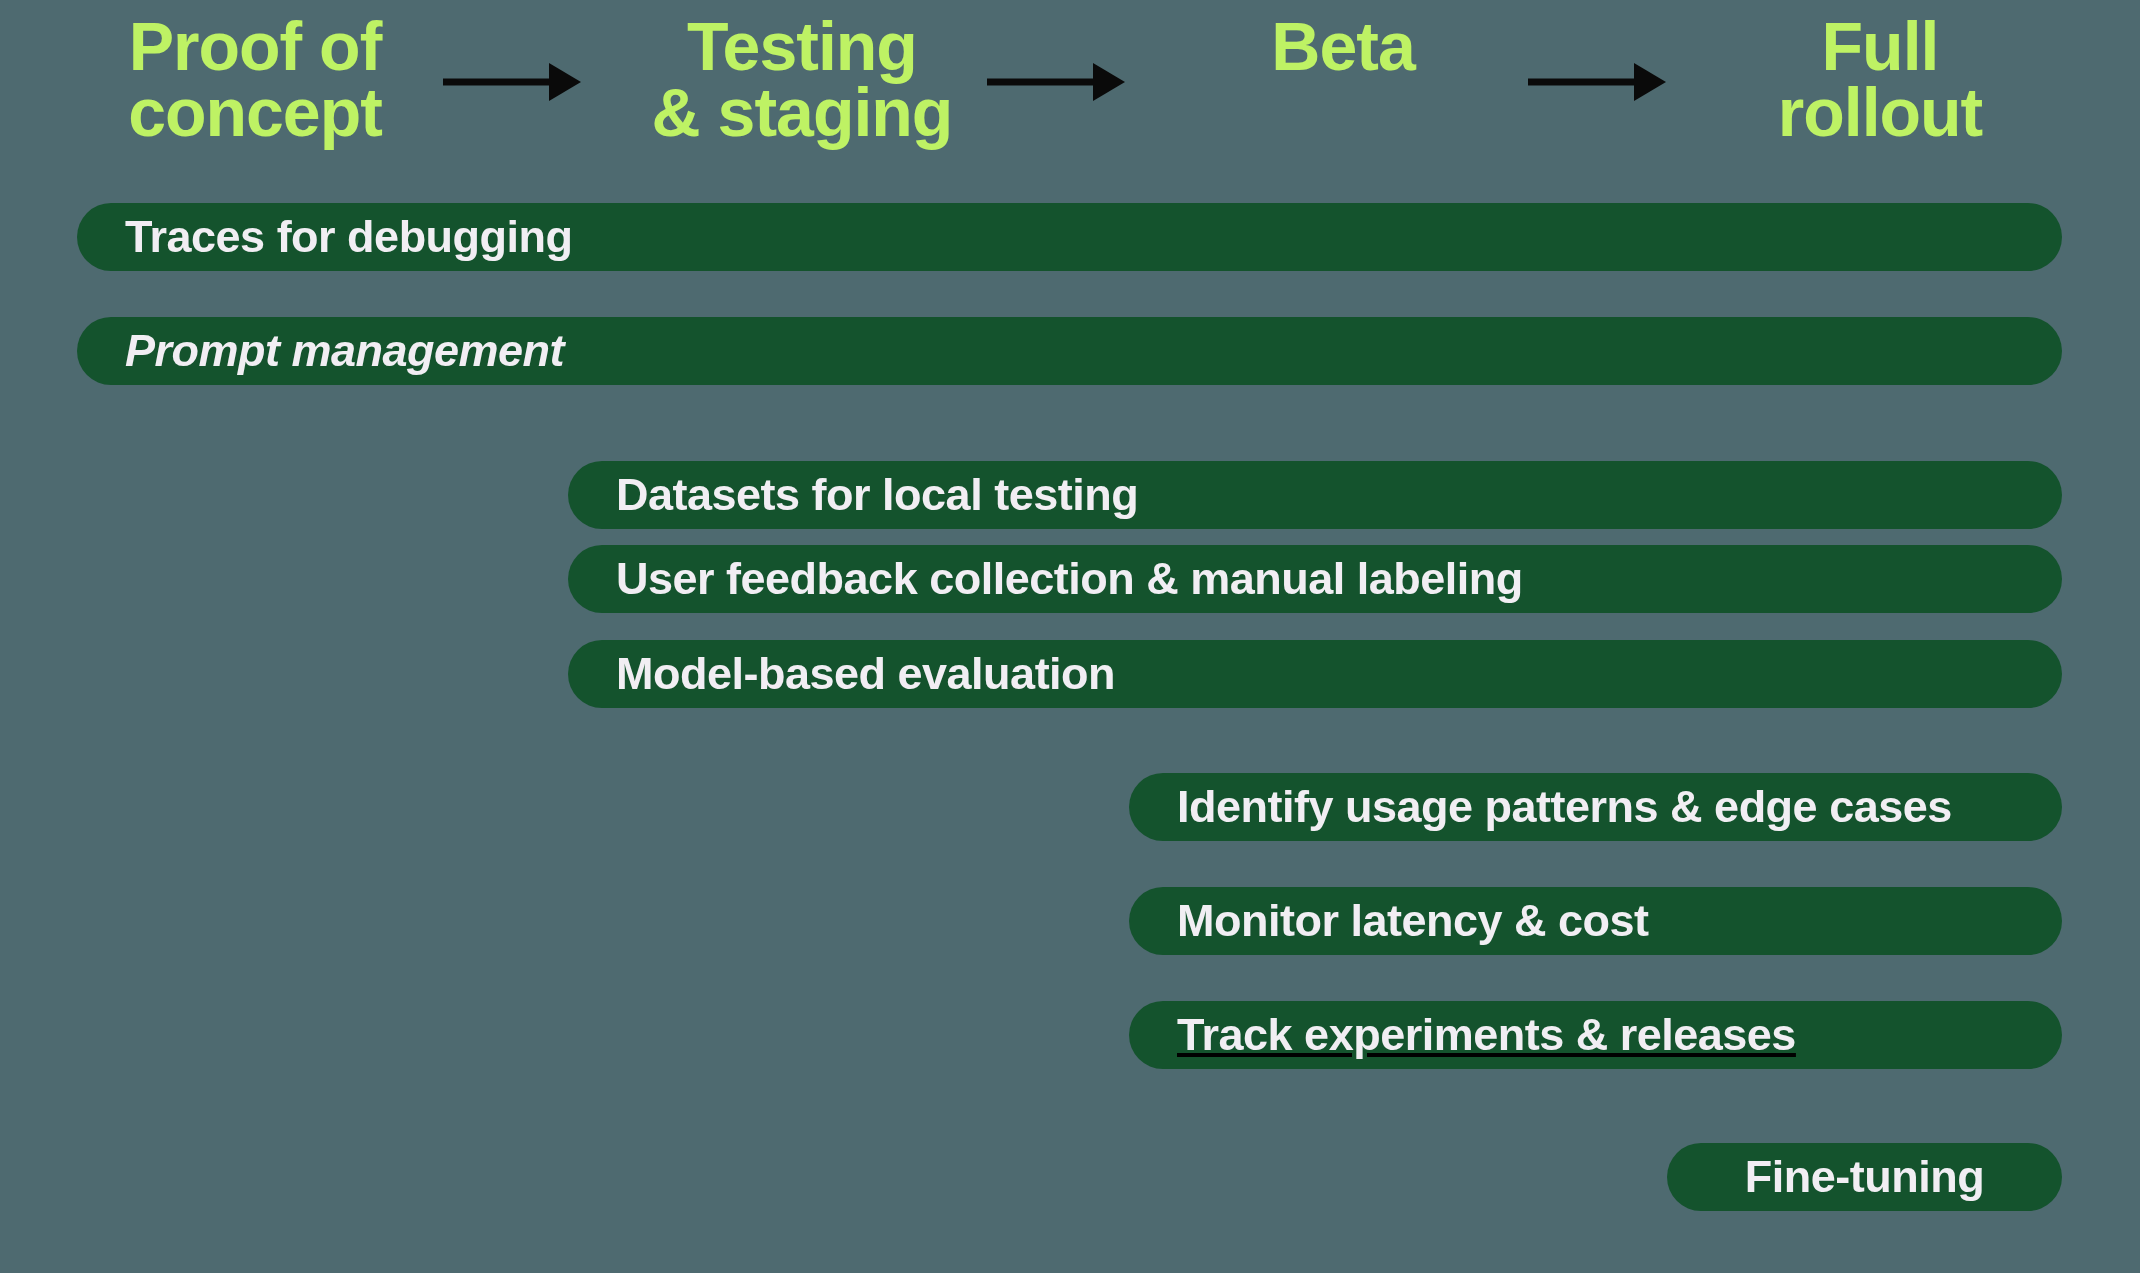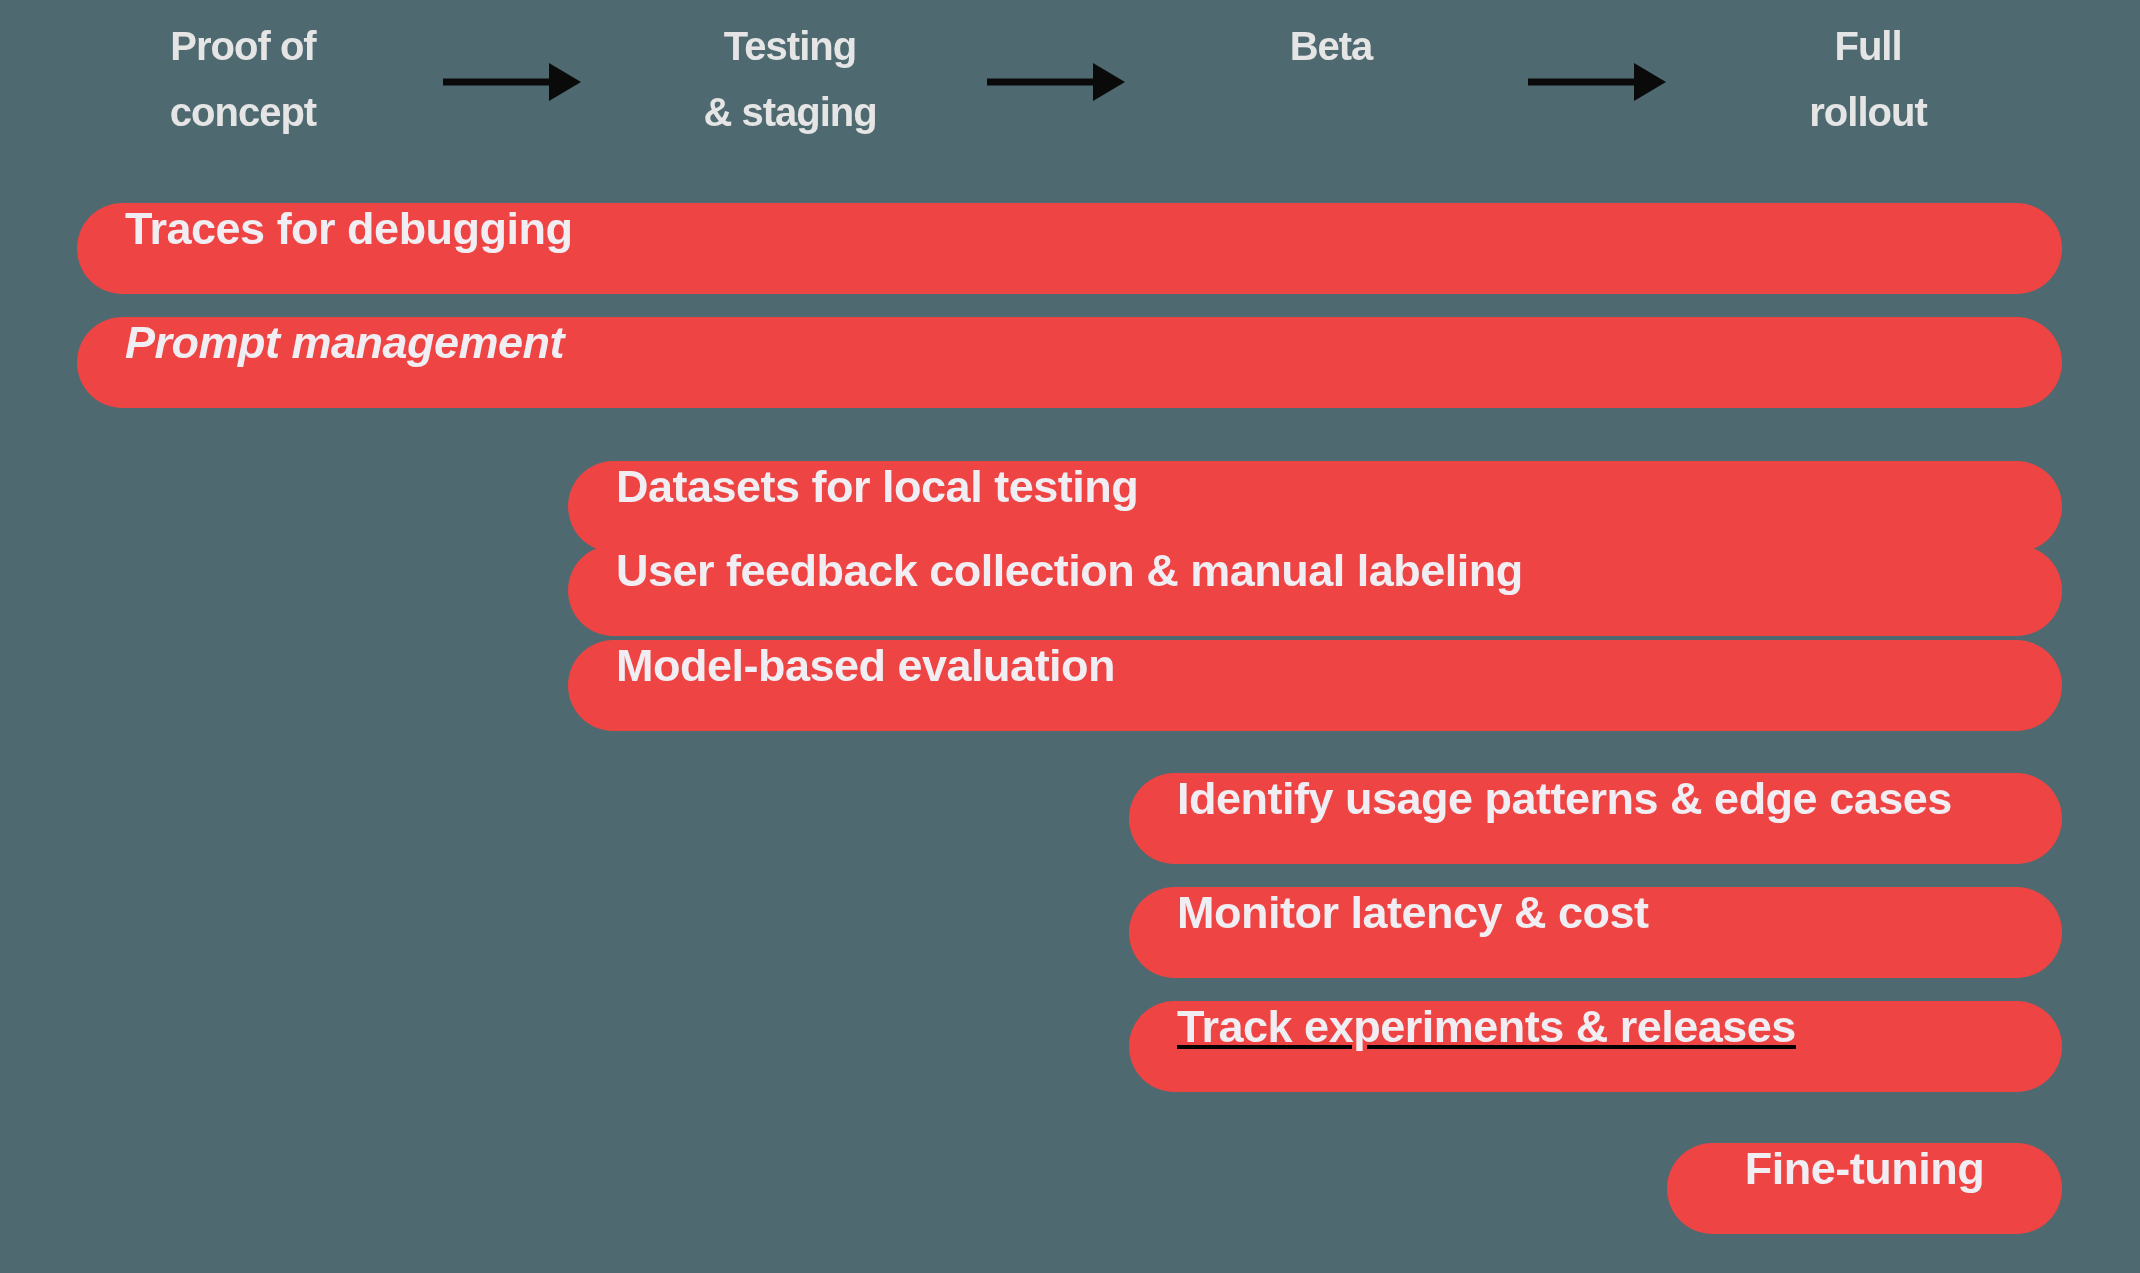--- a/index.html
+++ b/index.html
@@ -12,43 +12,45 @@
     height: 1273px;
     background: #4e6a70;
     overflow: hidden;
     font-family: "Liberation Sans", sans-serif;
   }
   .phase {
     position: absolute;
     top: 13px;
     transform: translateX(-50%);
     text-align: center;
-    color: #e5e5e5;
-    font-size: 40px;
+    color: #bef264;
+    font-size: 68px;
     font-weight: 700;
     line-height: 66px;
     letter-spacing: -1px;
     white-space: nowrap;
+    margin-left: 12px;
   }
   .phase-line { display: block; }
   .arrow {
     position: absolute;
     top: 60px;
     width: 140px;
     height: 44px;
   }
   .arrow svg { display: block; }
   .arrow line { stroke: #0a0a0a; stroke-width: 7; }
   .arrow polygon { fill: #0a0a0a; }
   .bar {
     position: absolute;
-    height: 91px;
+    height: 68px;
     border-radius: 45.5px;
-    background: #ef4444;
+    background: #14532d;
     display: flex;
+    align-items: center;
     padding: 0 48px;
     box-sizing: border-box;
   }
   .bar-label {
     color: #f1eef3;
     font-size: 45px;
     font-weight: 700;
     letter-spacing: -0.5px;
     white-space: nowrap;
   }

